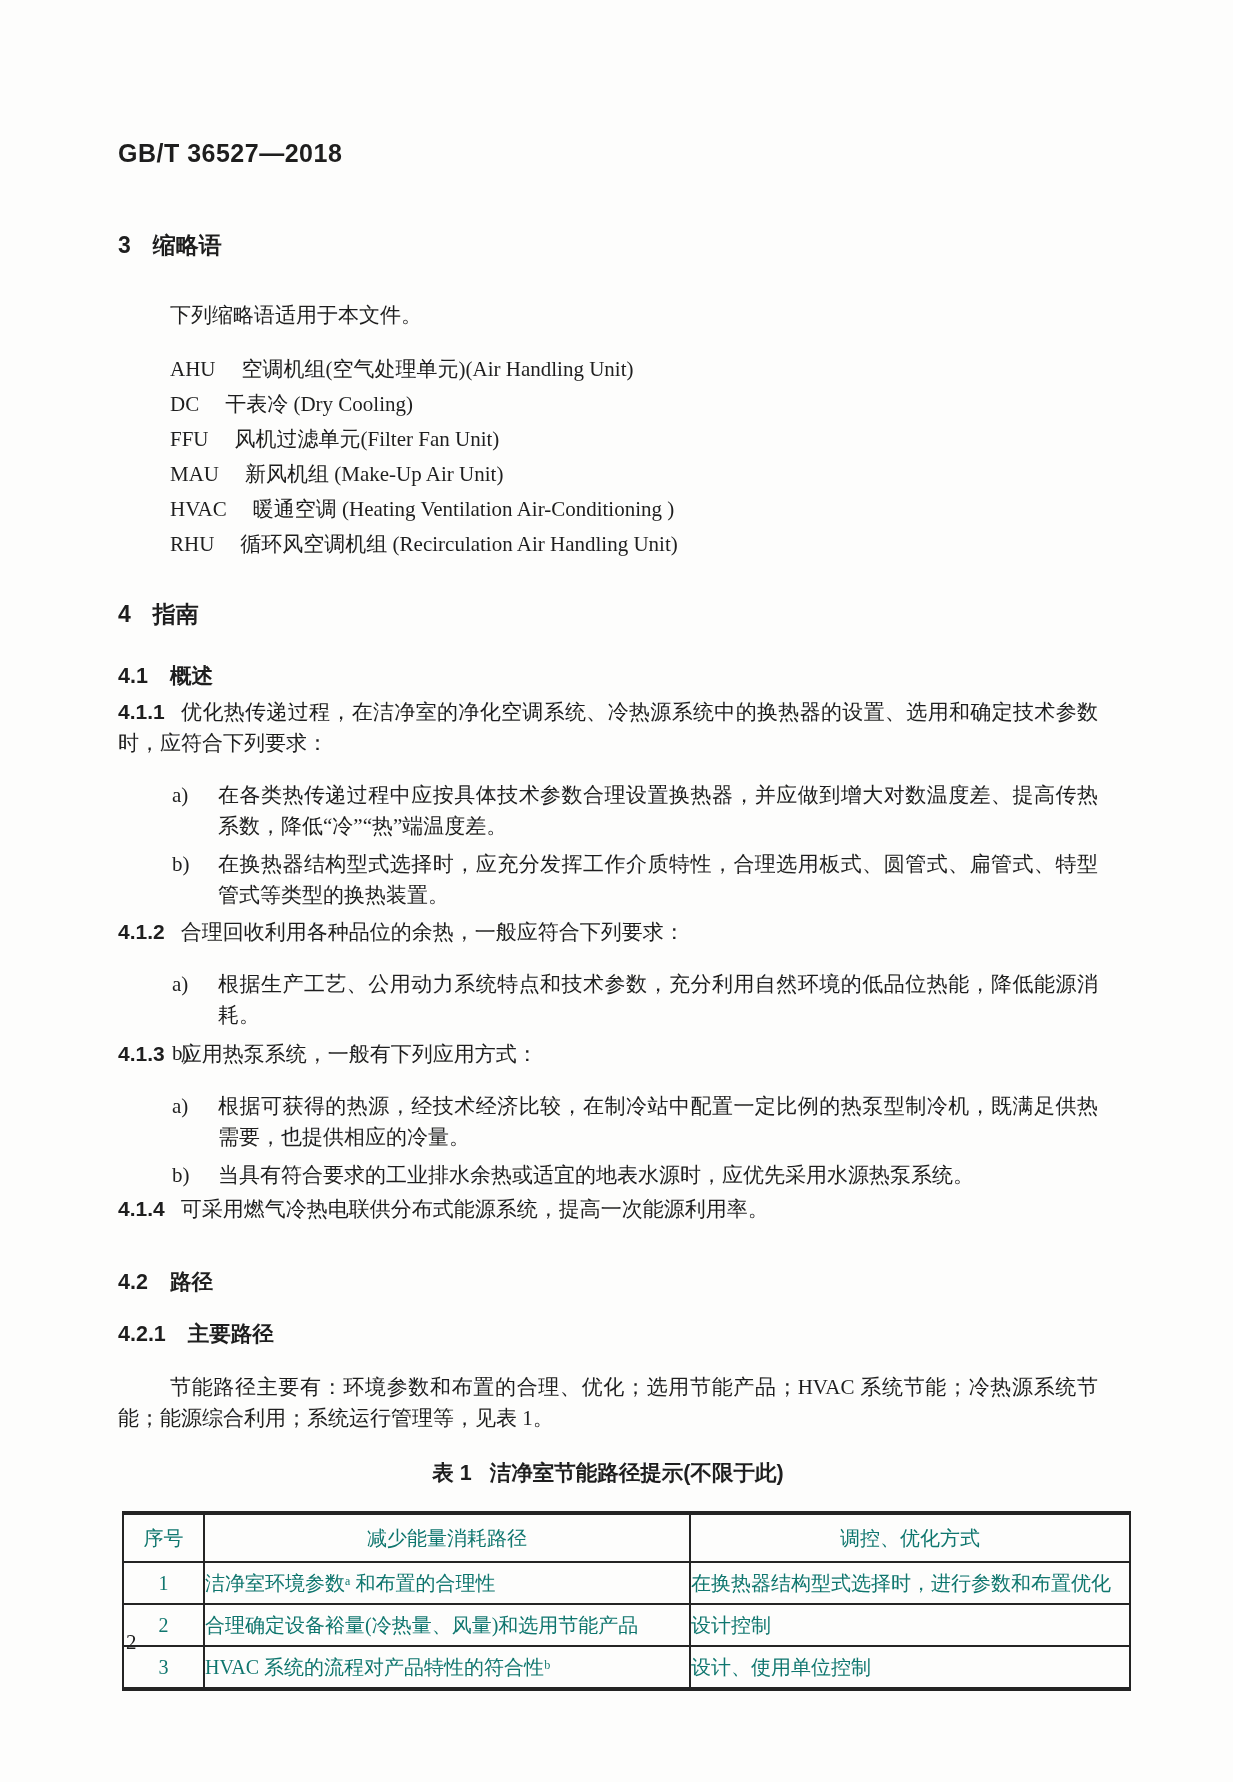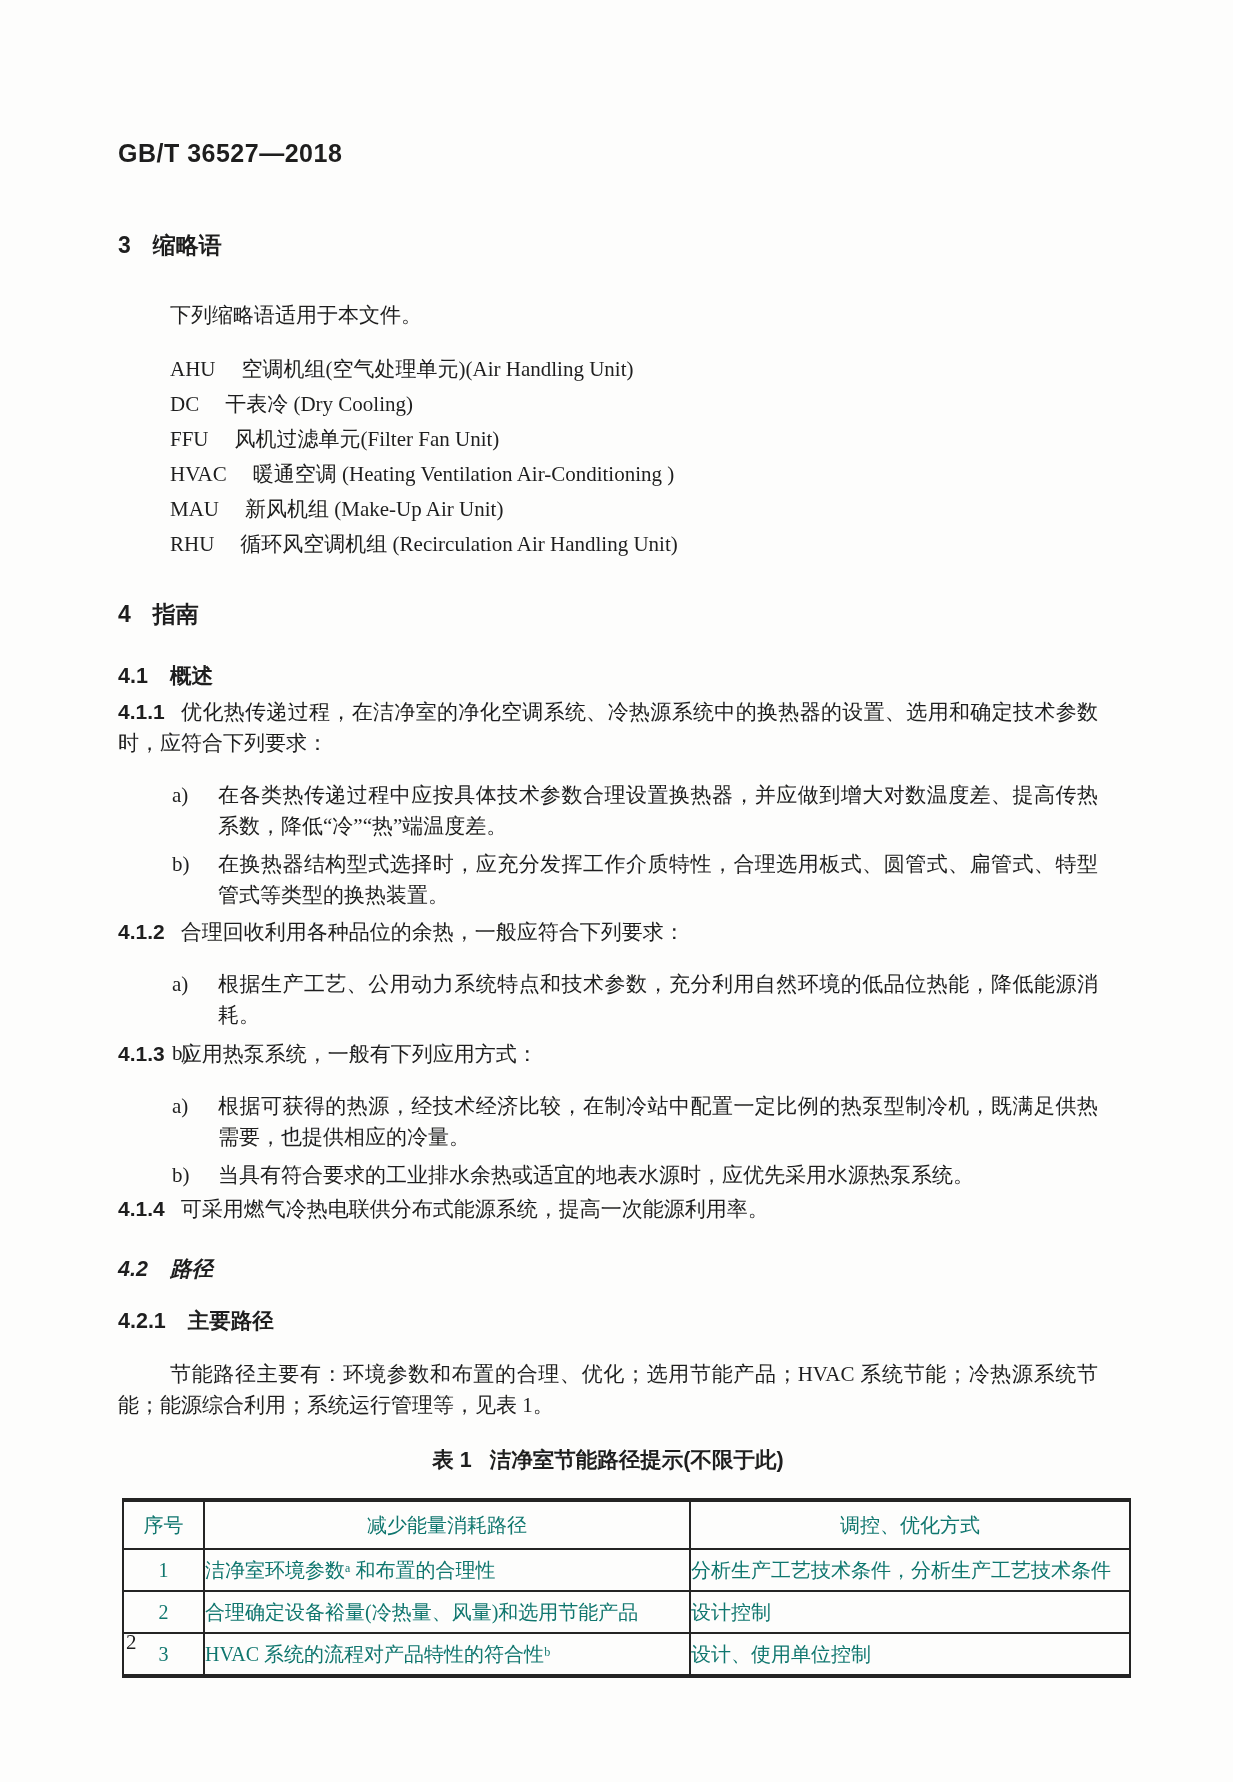--- a/index.html
+++ b/index.html
@@ -34,21 +34,21 @@
   .h-sub {
     font-family: "Liberation Sans", "DejaVu Sans", sans-serif;
     font-weight: bold;
     font-size: 21.5px;
     line-height: 30px;
   }
   .h-num { margin-right: 22px; }
   .m-sec3  { margin-top: 62px; }
   .m-sec4  { margin-top: 37px; }
   .m-41    { margin-top: 32px; }
-  .m-42    { margin-top: 29px; font-style: italic; }
+  .m-42    { margin-top: 42px; }
   .m-421   { margin-top: 22px; }
   
   .para, .clause, .abbr-line, .list-item {
     font-size: 21px;
     line-height: 31px;
   }
   .intro { margin-top: 40px; text-indent: 52px; }
   .abbr-list { margin-top: 3px; }
   .abbr-line { line-height: 35px; padding-left: 52px; }
   .abbr-term { margin-right: 26px; }
@@ -117,24 +117,24 @@
     <div class="abbr-line">
       <span class="abbr-term">AHU</span><span>空调机组(空气处理单元)(Air Handling Unit)</span>
     </div>
     <div class="abbr-line">
       <span class="abbr-term">DC</span><span>干表冷 (Dry Cooling)</span>
     </div>
     <div class="abbr-line">
       <span class="abbr-term">FFU</span><span>风机过滤单元(Filter Fan Unit)</span>
     </div>
     <div class="abbr-line">
+      <span class="abbr-term">MAU</span><span>新风机组 (Make-Up Air Unit)</span>
+    </div>
+    <div class="abbr-line">
       <span class="abbr-term">HVAC</span><span>暖通空调 (Heating Ventilation Air-Conditioning )</span>
-    </div>
-    <div class="abbr-line">
-      <span class="abbr-term">MAU</span><span>新风机组 (Make-Up Air Unit)</span>
     </div>
     <div class="abbr-line">
       <span class="abbr-term">RHU</span><span>循环风空调机组 (Recirculation Air Handling Unit)</span>
     </div>
   </div>
 
   <div class="h-sec m-sec4">
     <span class="h-num">4</span><span>指南</span>
   </div>
 
@@ -200,21 +200,21 @@
       <tr>
         <th>序号</th>
         <th>减少能量消耗路径</th>
         <th>调控、优化方式</th>
       </tr>
     </thead>
     <tbody>
       <tr>
         <td class="c-no">1</td>
         <td class="c-path">洁净室环境参数ᵃ 和布置的合理性</td>
-        <td class="c-method">分析生产工艺技术条件，分析生产工艺技术条件</td>
+        <td class="c-method">在换热器结构型式选择时，进行参数和布置优化</td>
       </tr>
       <tr>
         <td class="c-no">2</td>
         <td class="c-path">合理确定设备裕量(冷热量、风量)和选用节能产品</td>
         <td class="c-method">设计控制</td>
       </tr>
       <tr>
         <td class="c-no">3</td>
         <td class="c-path">HVAC 系统的流程对产品特性的符合性ᵇ</td>
         <td class="c-method">设计、使用单位控制</td>

